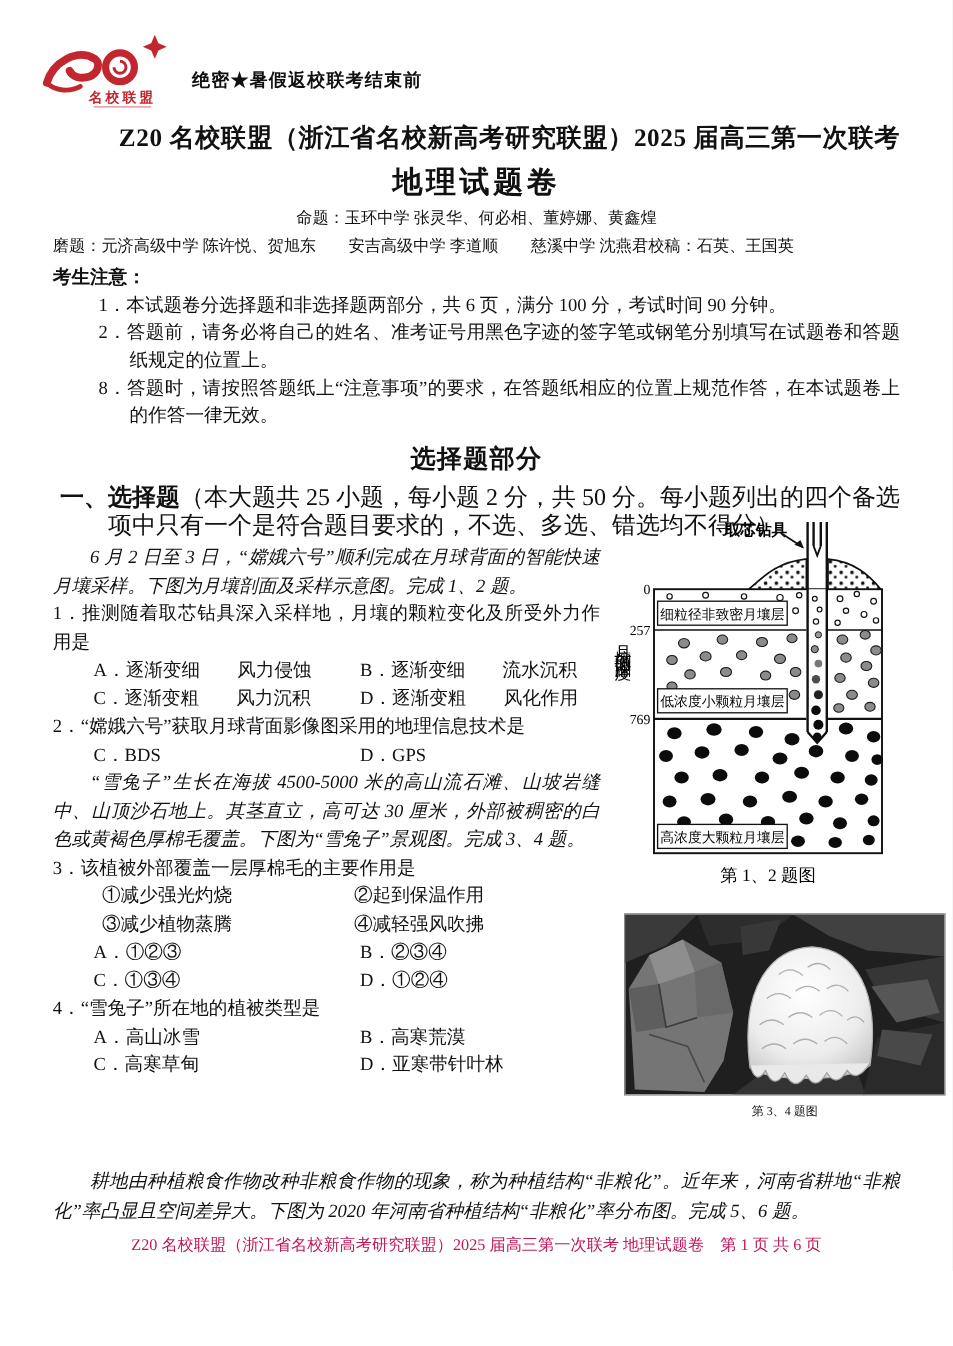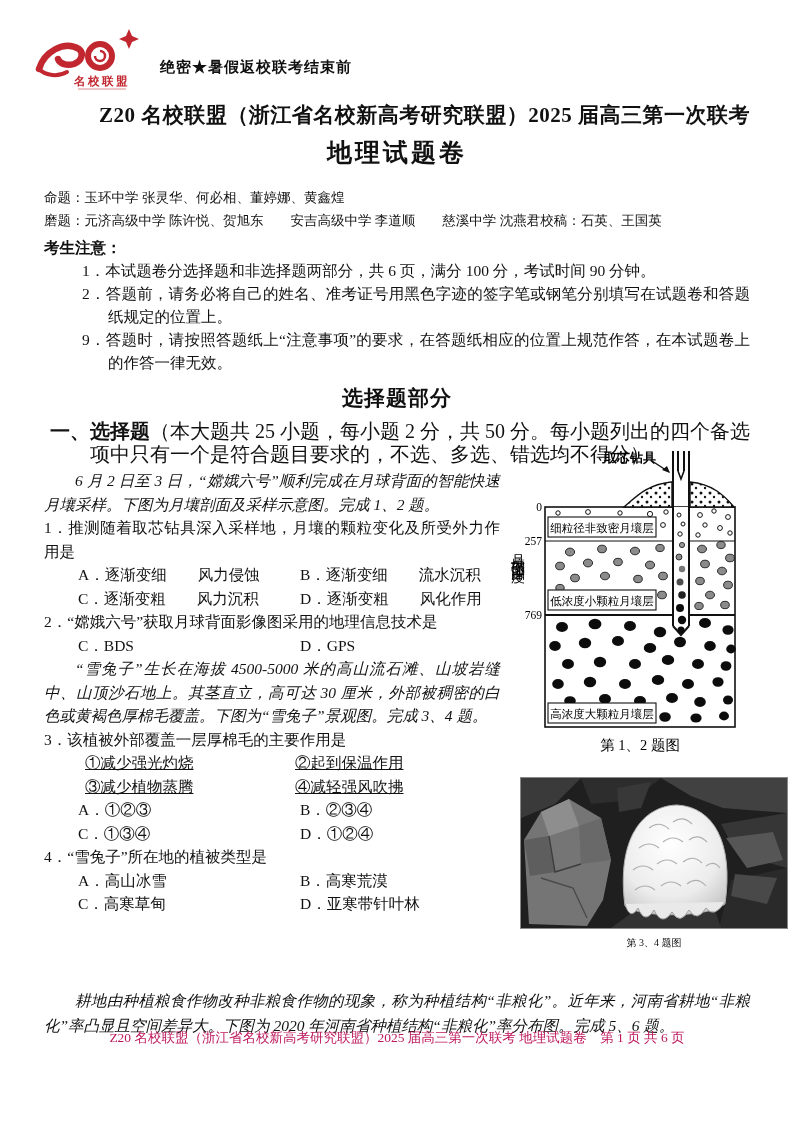--- a/index.html
+++ b/index.html
@@ -18,21 +18,21 @@
   }
   .title {
     margin:0; padding-top:100px; text-align:right;
     font-size:21px; font-weight:bold; line-height:30px; letter-spacing:0.5px;
   }
   .subtitle {
     margin:5px 0 0; text-align:center;
     font-family:"Liberation Sans", sans-serif;
     font-size:25px; font-weight:900; line-height:34px; letter-spacing:3px;
   }
-  .proposers { margin-top:20px; font-size:13.5px; line-height:18px; }
+  .proposers { margin-top:4px; text-align:center; font-size:13.5px; line-height:18px; }
   .reviewers-row {
     margin-top:5px; display:flex; justify-content:flex-start;
     font-size:13.5px; line-height:18px;
   }
   .notice-label { margin-top:7px; font-size:15.5px; font-weight:bold; line-height:22px; }
   .notice-item {
     margin:0; font-size:15.5px; line-height:23px;
     padding-left:64px; text-indent:-26px; text-align:justify;
   }
   .section-title {
@@ -45,21 +45,21 @@
   }
   .intro b { font-weight:bold; }
 
   
   .qarea { position:relative; margin-top:3px; height:512px; }
   .left-col { width:456px; font-size:15.5px; line-height:23.5px; text-align:justify; }
   .passage { margin:0; text-indent:2em; font-style:italic; }
   .stem { margin:0; }
   .opt-row { display:flex; padding-left:34px; }
   .opt-row .opt:first-child { width:222px; flex:0 0 222px; }
-  .sub-row { display:flex; padding-left:41px;text-decoration:underline; }
+  .sub-row { display:flex; padding-left:41px; }
   .sub-row .sub:first-child { width:210px; flex:0 0 210px; }
 
   .fig1 { position:absolute; left:456px; top:-24px; width:292px; }
   .fig2 { position:absolute; left:476px; top:308px; width:268px; }
   .fig2 .photo { display:block; border:1px solid #888; }
   .fig-caption {
     text-align:center; font-size:10px; line-height:22px; margin-top:3px;
   }
 
   .passage3 {
@@ -98,21 +98,21 @@
 
     <div class="proposers">命题：玉环中学  张灵华、何必相、董婷娜、黄鑫煌</div>
     <div class="reviewers-row">
       <span>磨题：元济高级中学 陈许悦、贺旭东　　安吉高级中学 李道顺　　慈溪中学 沈燕君</span>
       <span>校稿：石英、王国英</span>
     </div>
 
     <div class="notice-label">考生注意：</div>
     <p class="notice-item">1．本试题卷分选择题和非选择题两部分，共 6 页，满分 100 分，考试时间 90 分钟。</p>
     <p class="notice-item">2．答题前，请务必将自己的姓名、准考证号用黑色字迹的签字笔或钢笔分别填写在试题卷和答题纸规定的位置上。</p>
-    <p class="notice-item">9．答题时，请按照答题纸上“注意事项”的要求，在答题纸相应的位置上规范作答，在本试题卷上的作答一律无效。</p>
+    <p class="notice-item">8．答题时，请按照答题纸上“注意事项”的要求，在答题纸相应的位置上规范作答，在本试题卷上的作答一律无效。</p>
 
     <h3 class="section-title">选择题部分</h3>
 
     <p class="intro"><b>一、选择题</b><span>（本大题共 25 小题，每小题 2 分，共 50 分。每小题列出的四个备选项中只有一个是符合题目要求的，不选、多选、错选均不得分）</span></p>
 
     <div class="qarea">
 
       <div class="left-col">
         <p class="passage">6 月 2 日至 3 日，“嫦娥六号”顺利完成在月球背面的智能快速月壤采样。下图为月壤剖面及采样示意图。完成 1、2 题。</p>
 

